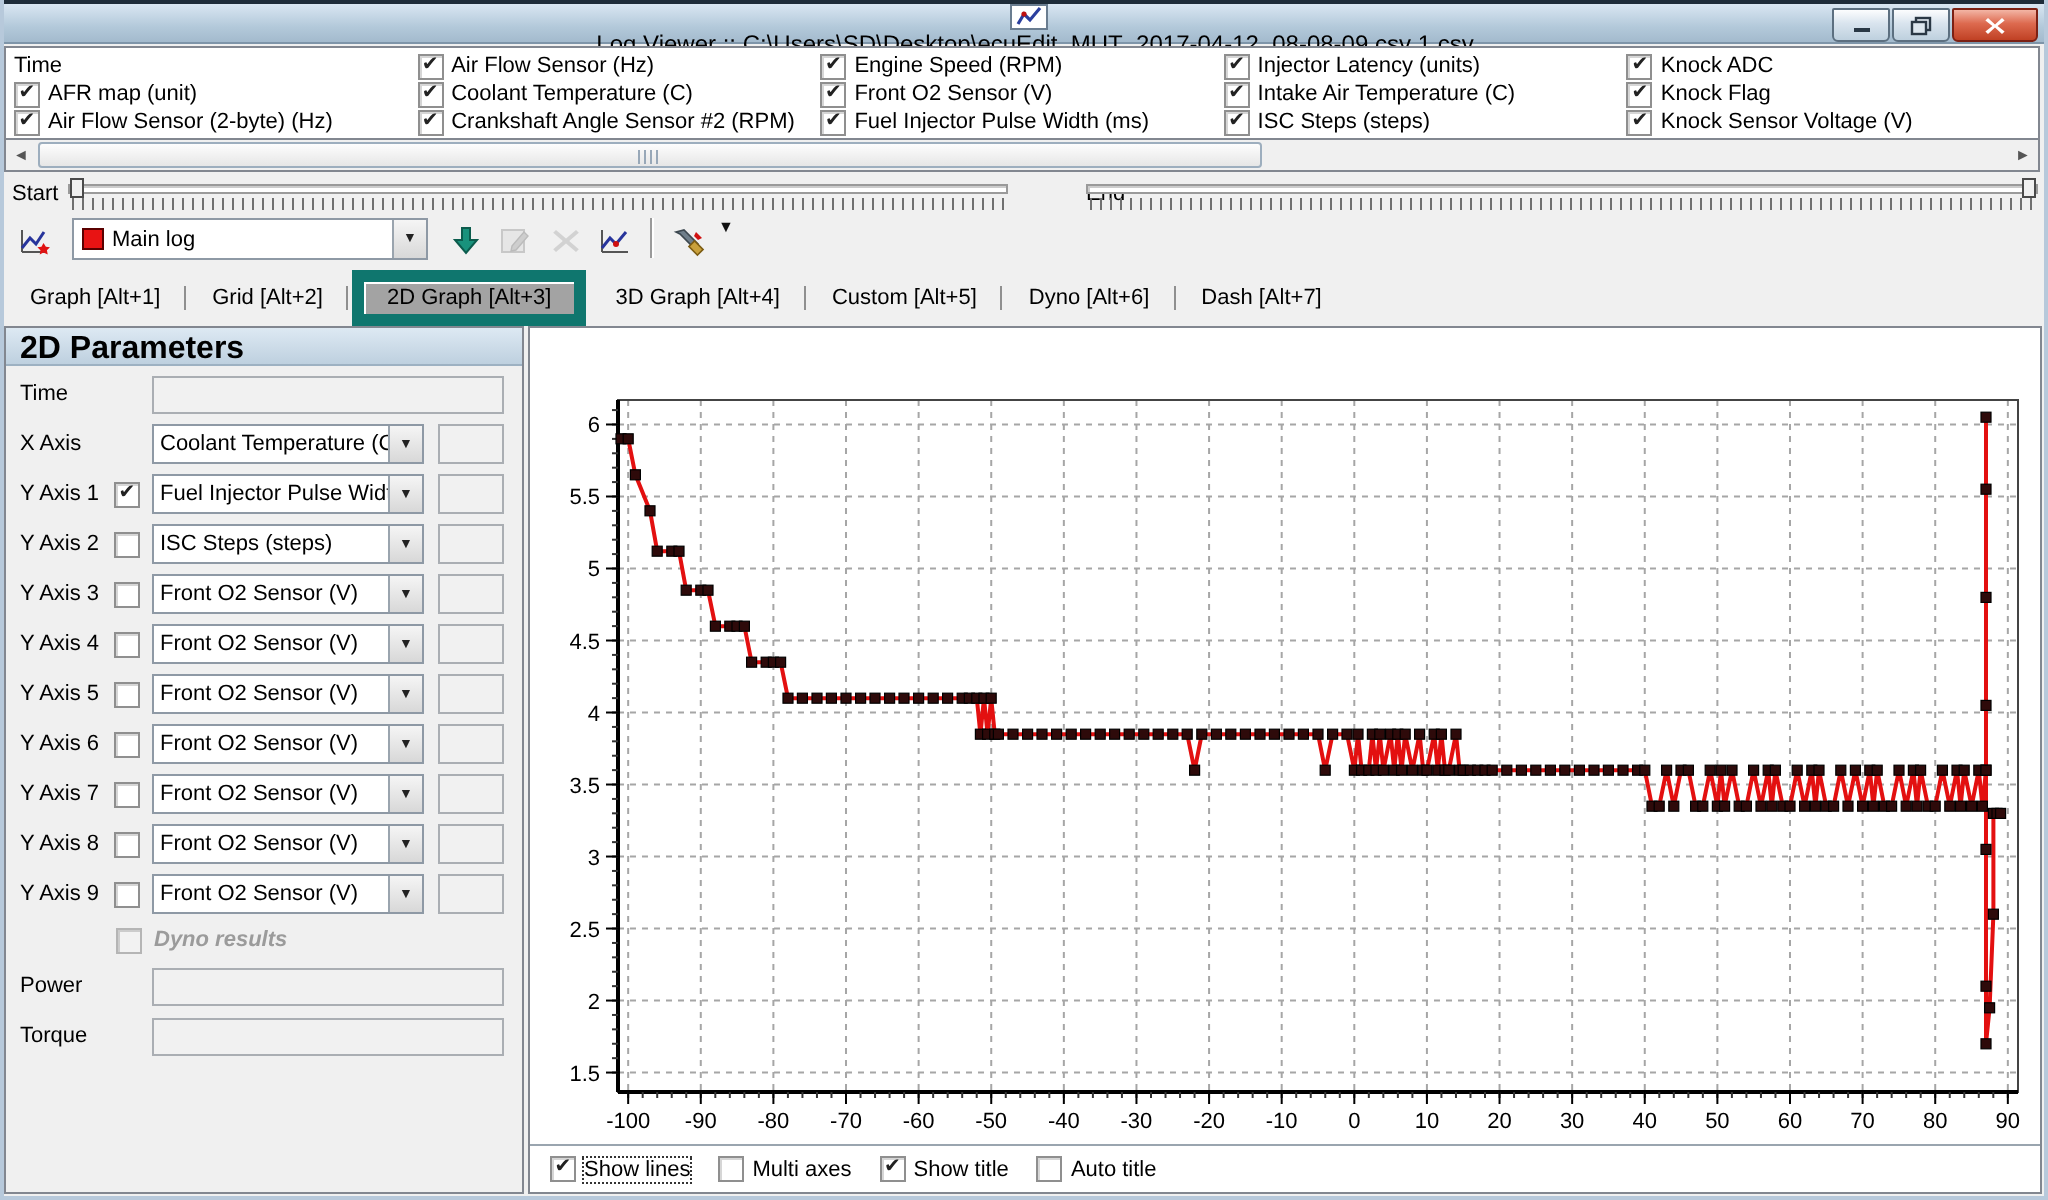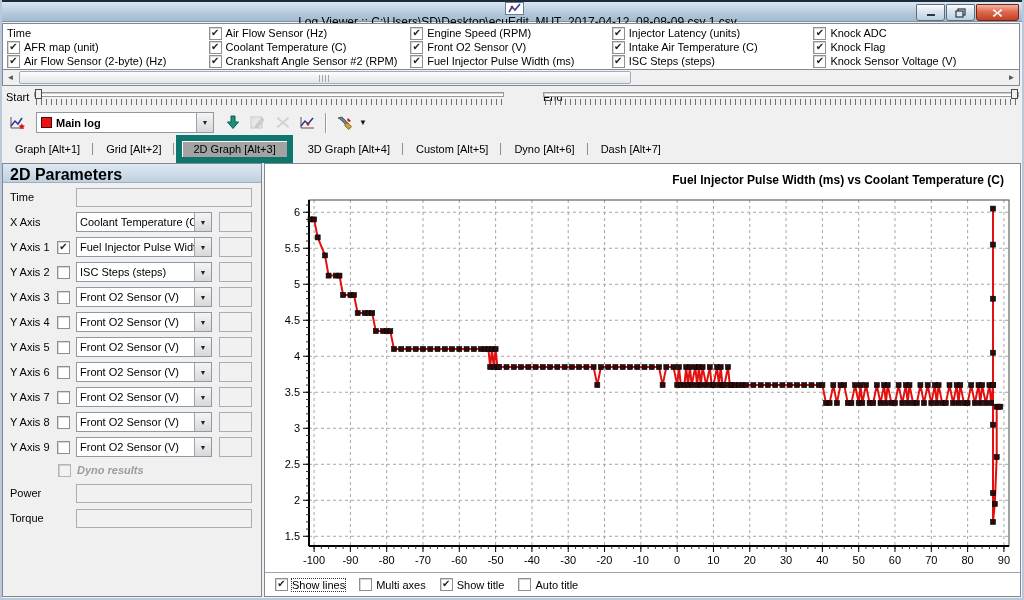--- a/index.html
+++ b/index.html
@@ -38,21 +38,21 @@
   
   .rangerow{position:absolute;left:0;top:89px;width:860px;height:18px;}
   .rlabel{position:absolute;top:2px;}
   .slider{position:absolute;top:0;height:18px;}
   .schannel{position:absolute;left:0;right:0;top:3px;height:3px;background:#fff;
     border:1px solid #9a9a9a;box-shadow:inset 1px 1px 0 #ccc;}
   .sticks{position:absolute;left:2px;right:2px;top:10px;height:6px;
     background:repeating-linear-gradient(90deg,#707070 0,#707070 1px,transparent 1px,transparent 5px);}
   .sthumb2{position:absolute;top:0;width:7px;height:10px;background:#f0f0f0;border:1px solid #4a4a4a;box-sizing:border-box;}
   
-  .toolbar{position:absolute;left:0;top:109px;width:828px;height:27px;display:flex;align-items:center;padding-left:5px;box-sizing:border-box;font-weight:bold;}
+  .toolbar{position:absolute;left:0;top:109px;width:828px;height:27px;display:flex;padding-left:5px;box-sizing:border-box;}
   .tbtn{width:25px;height:23px;display:flex;align-items:center;justify-content:center;flex:none;}
   .tcombo{width:178px;height:21px;margin:0 6px;box-sizing:border-box;background:#fff;border:1px solid #8e99a5;
     display:flex;align-items:center;}
   .tcombo .sw{width:9px;height:9px;background:#e81313;border:1px solid #5a0000;margin:0 4px;flex:none;}
   .tcombo .val{flex:1;white-space:nowrap;overflow:hidden;}
   .dbtn{width:17px;height:100%;box-sizing:border-box;background:linear-gradient(#f5f5f5,#d8d8d8);
     border-left:1px solid #9aa4ae;display:flex;align-items:center;justify-content:center;font-size:7px;color:#222;flex:none;}
   .tsep{width:1px;height:20px;background:#9a9a9a;border-right:1px solid #fff;margin:0 5px;flex:none;}
   .dis-ico{opacity:.38;filter:grayscale(1);}
   .ddarrow{font-size:8px;color:#111;margin-left:2px;}
@@ -389,21 +389,20 @@
         </div>
         <div class="prow">
           <span class="plabel">Torque</span>
           <span class="pspace"></span>
           <span class="tinput"></span>
         </div>
       </div>
   </div>
 
   <div class="chartpanel">
-    <div class="ctitle">Fuel Injector Pulse Width (ms) vs Coolant Temperature (C)</div>
     <svg id="plot" width="755" height="409">
         <line x1="49.08298755186724" y1="36" x2="49.08298755186724" y2="382" stroke="#a6a6a6" stroke-width="1" stroke-dasharray="3,3"></line>
         <line x1="85.39004149377595" y1="36" x2="85.39004149377595" y2="382" stroke="#a6a6a6" stroke-width="1" stroke-dasharray="3,3"></line>
         <line x1="121.69709543568466" y1="36" x2="121.69709543568466" y2="382" stroke="#a6a6a6" stroke-width="1" stroke-dasharray="3,3"></line>
         <line x1="158.00414937759336" y1="36" x2="158.00414937759336" y2="382" stroke="#a6a6a6" stroke-width="1" stroke-dasharray="3,3"></line>
         <line x1="194.31120331950208" y1="36" x2="194.31120331950208" y2="382" stroke="#a6a6a6" stroke-width="1" stroke-dasharray="3,3"></line>
         <line x1="230.6182572614108" y1="36" x2="230.6182572614108" y2="382" stroke="#a6a6a6" stroke-width="1" stroke-dasharray="3,3"></line>
         <line x1="266.92531120331955" y1="36" x2="266.92531120331955" y2="382" stroke="#a6a6a6" stroke-width="1" stroke-dasharray="3,3"></line>
         <line x1="303.23236514522824" y1="36" x2="303.23236514522824" y2="382" stroke="#a6a6a6" stroke-width="1" stroke-dasharray="3,3"></line>
         <line x1="339.53941908713693" y1="36" x2="339.53941908713693" y2="382" stroke="#a6a6a6" stroke-width="1" stroke-dasharray="3,3"></line>

